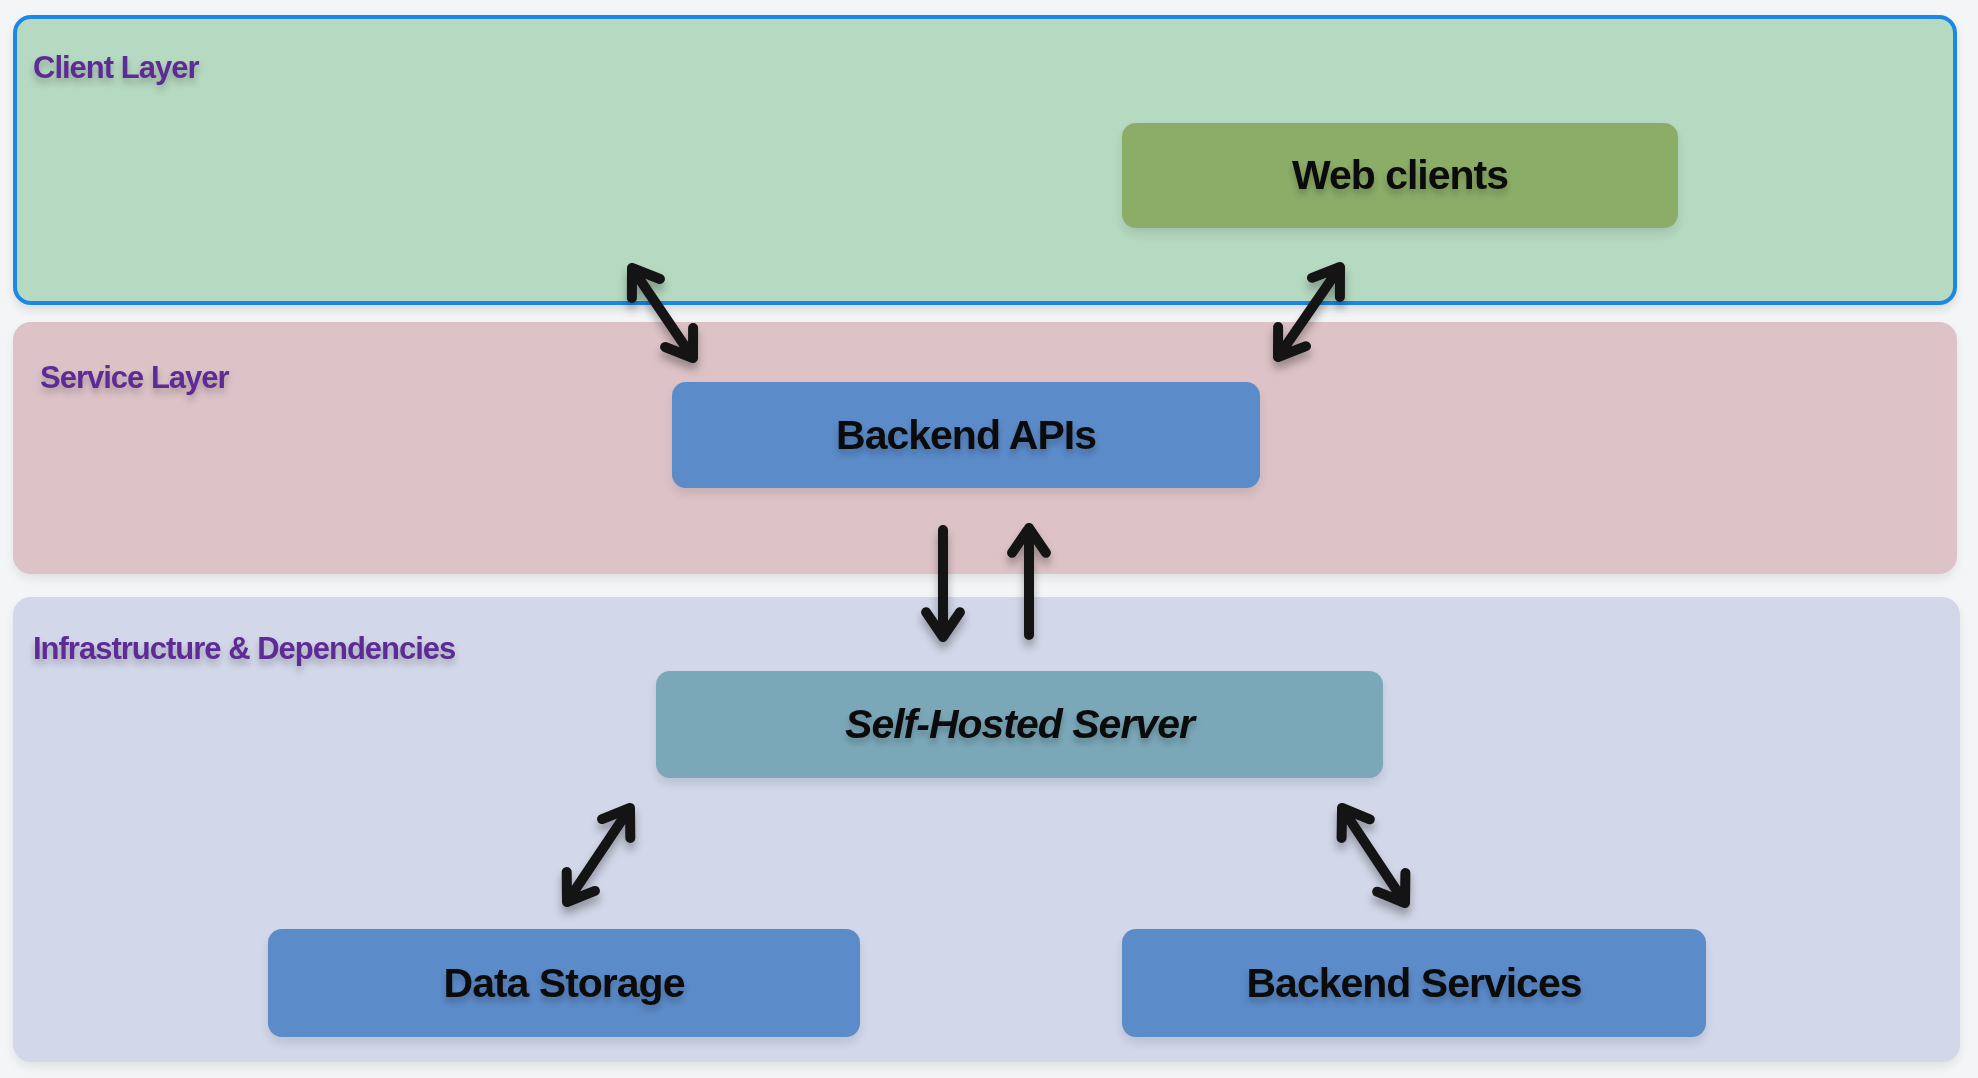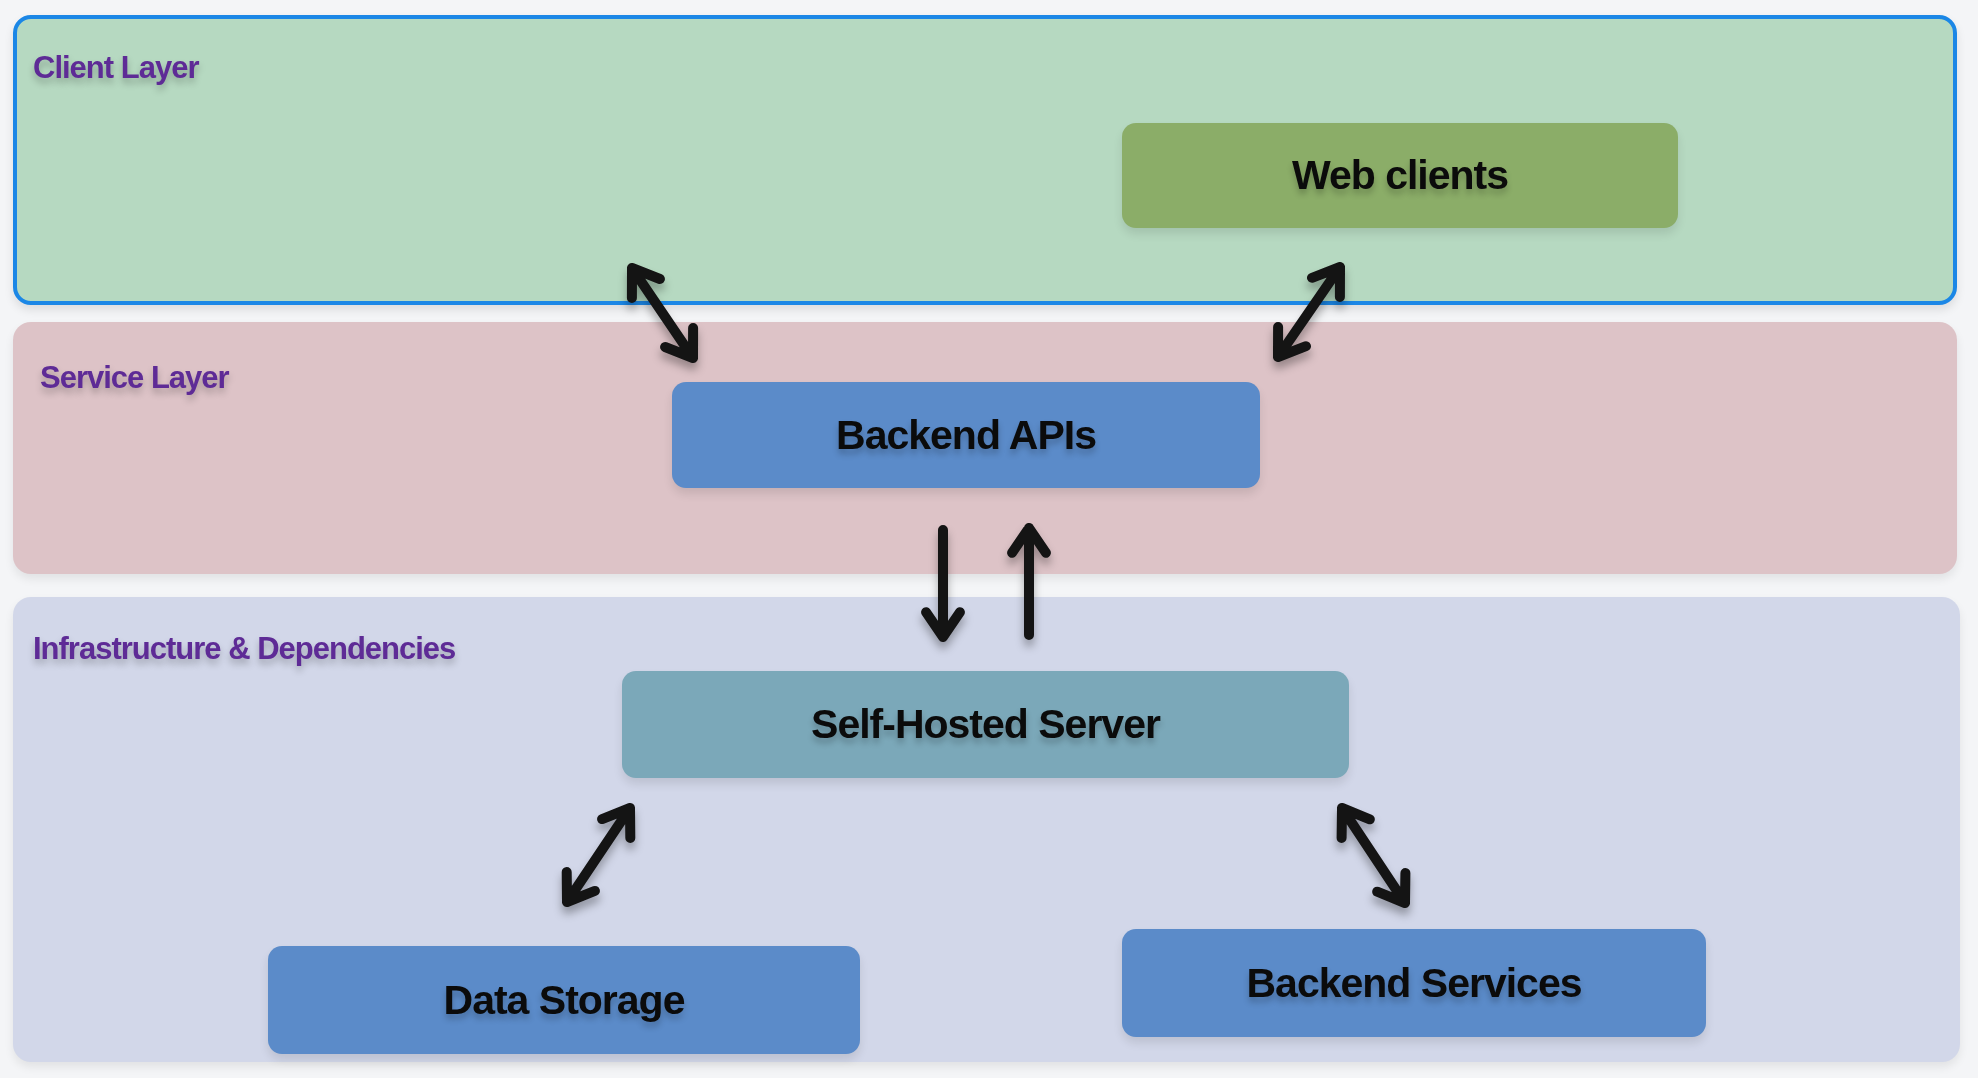--- a/index.html
+++ b/index.html
@@ -53,22 +53,22 @@
     border-radius:14px;
     font-size:41px;font-weight:700;letter-spacing:-1px;
     color:var(--node-text-color,#0b0b0b);
     text-shadow:0 5px 6px rgba(0,0,0,0.22);
     box-shadow:0 6px 10px rgba(0,0,0,0.10);
     white-space:nowrap;
   }
   #node-mobile  {left:268px; top:123px; width:592px; height:105px; background:var(--client-node-bg,#8bad68);}
   #node-web     {left:1122px;top:123px; width:556px; height:105px; background:var(--client-node-bg,#8bad68);}
   #node-backend {left:672px; top:382px; width:588px; height:106px; background:var(--blue-node-bg,#5b8bc9);}
-  #node-server  {left:622px; top:671px; width:727px; height:107px; background:var(--teal-node-bg,#7ba8b9);}
-  #node-storage {left:268px; top:929px; width:592px; height:108px; background:var(--blue-node-bg,#5b8bc9);margin-top:17px;}
+  #node-server  {left:656px; top:671px; width:727px; height:107px; background:var(--teal-node-bg,#7ba8b9);font-style:italic;}
+  #node-storage {left:268px; top:929px; width:592px; height:108px; background:var(--blue-node-bg,#5b8bc9);}
   #node-external{left:1122px;top:929px; width:584px; height:108px; background:var(--blue-node-bg,#5b8bc9);}
   #arrows{
     position:absolute;left:0;top:0;width:1978px;height:1078px;
     z-index:3;pointer-events:none;
   }
   #arrows path{
     filter:drop-shadow(0px 7px 4px rgba(0,0,0,0.30));
   }
 </style>
 </head>

